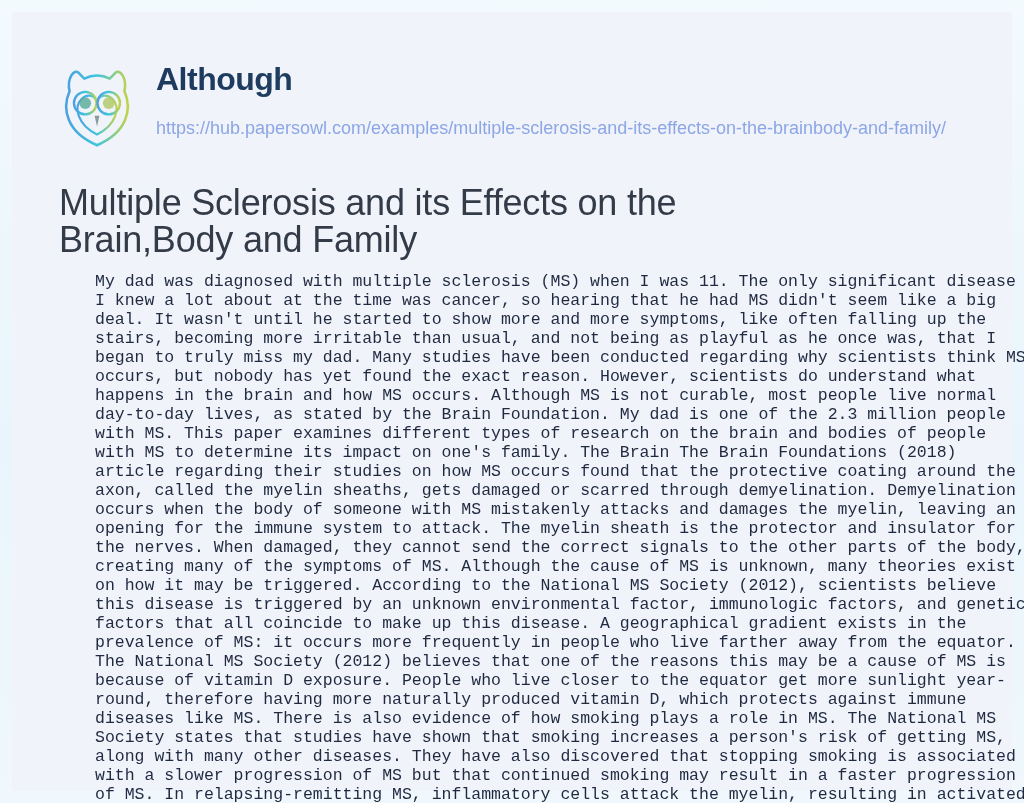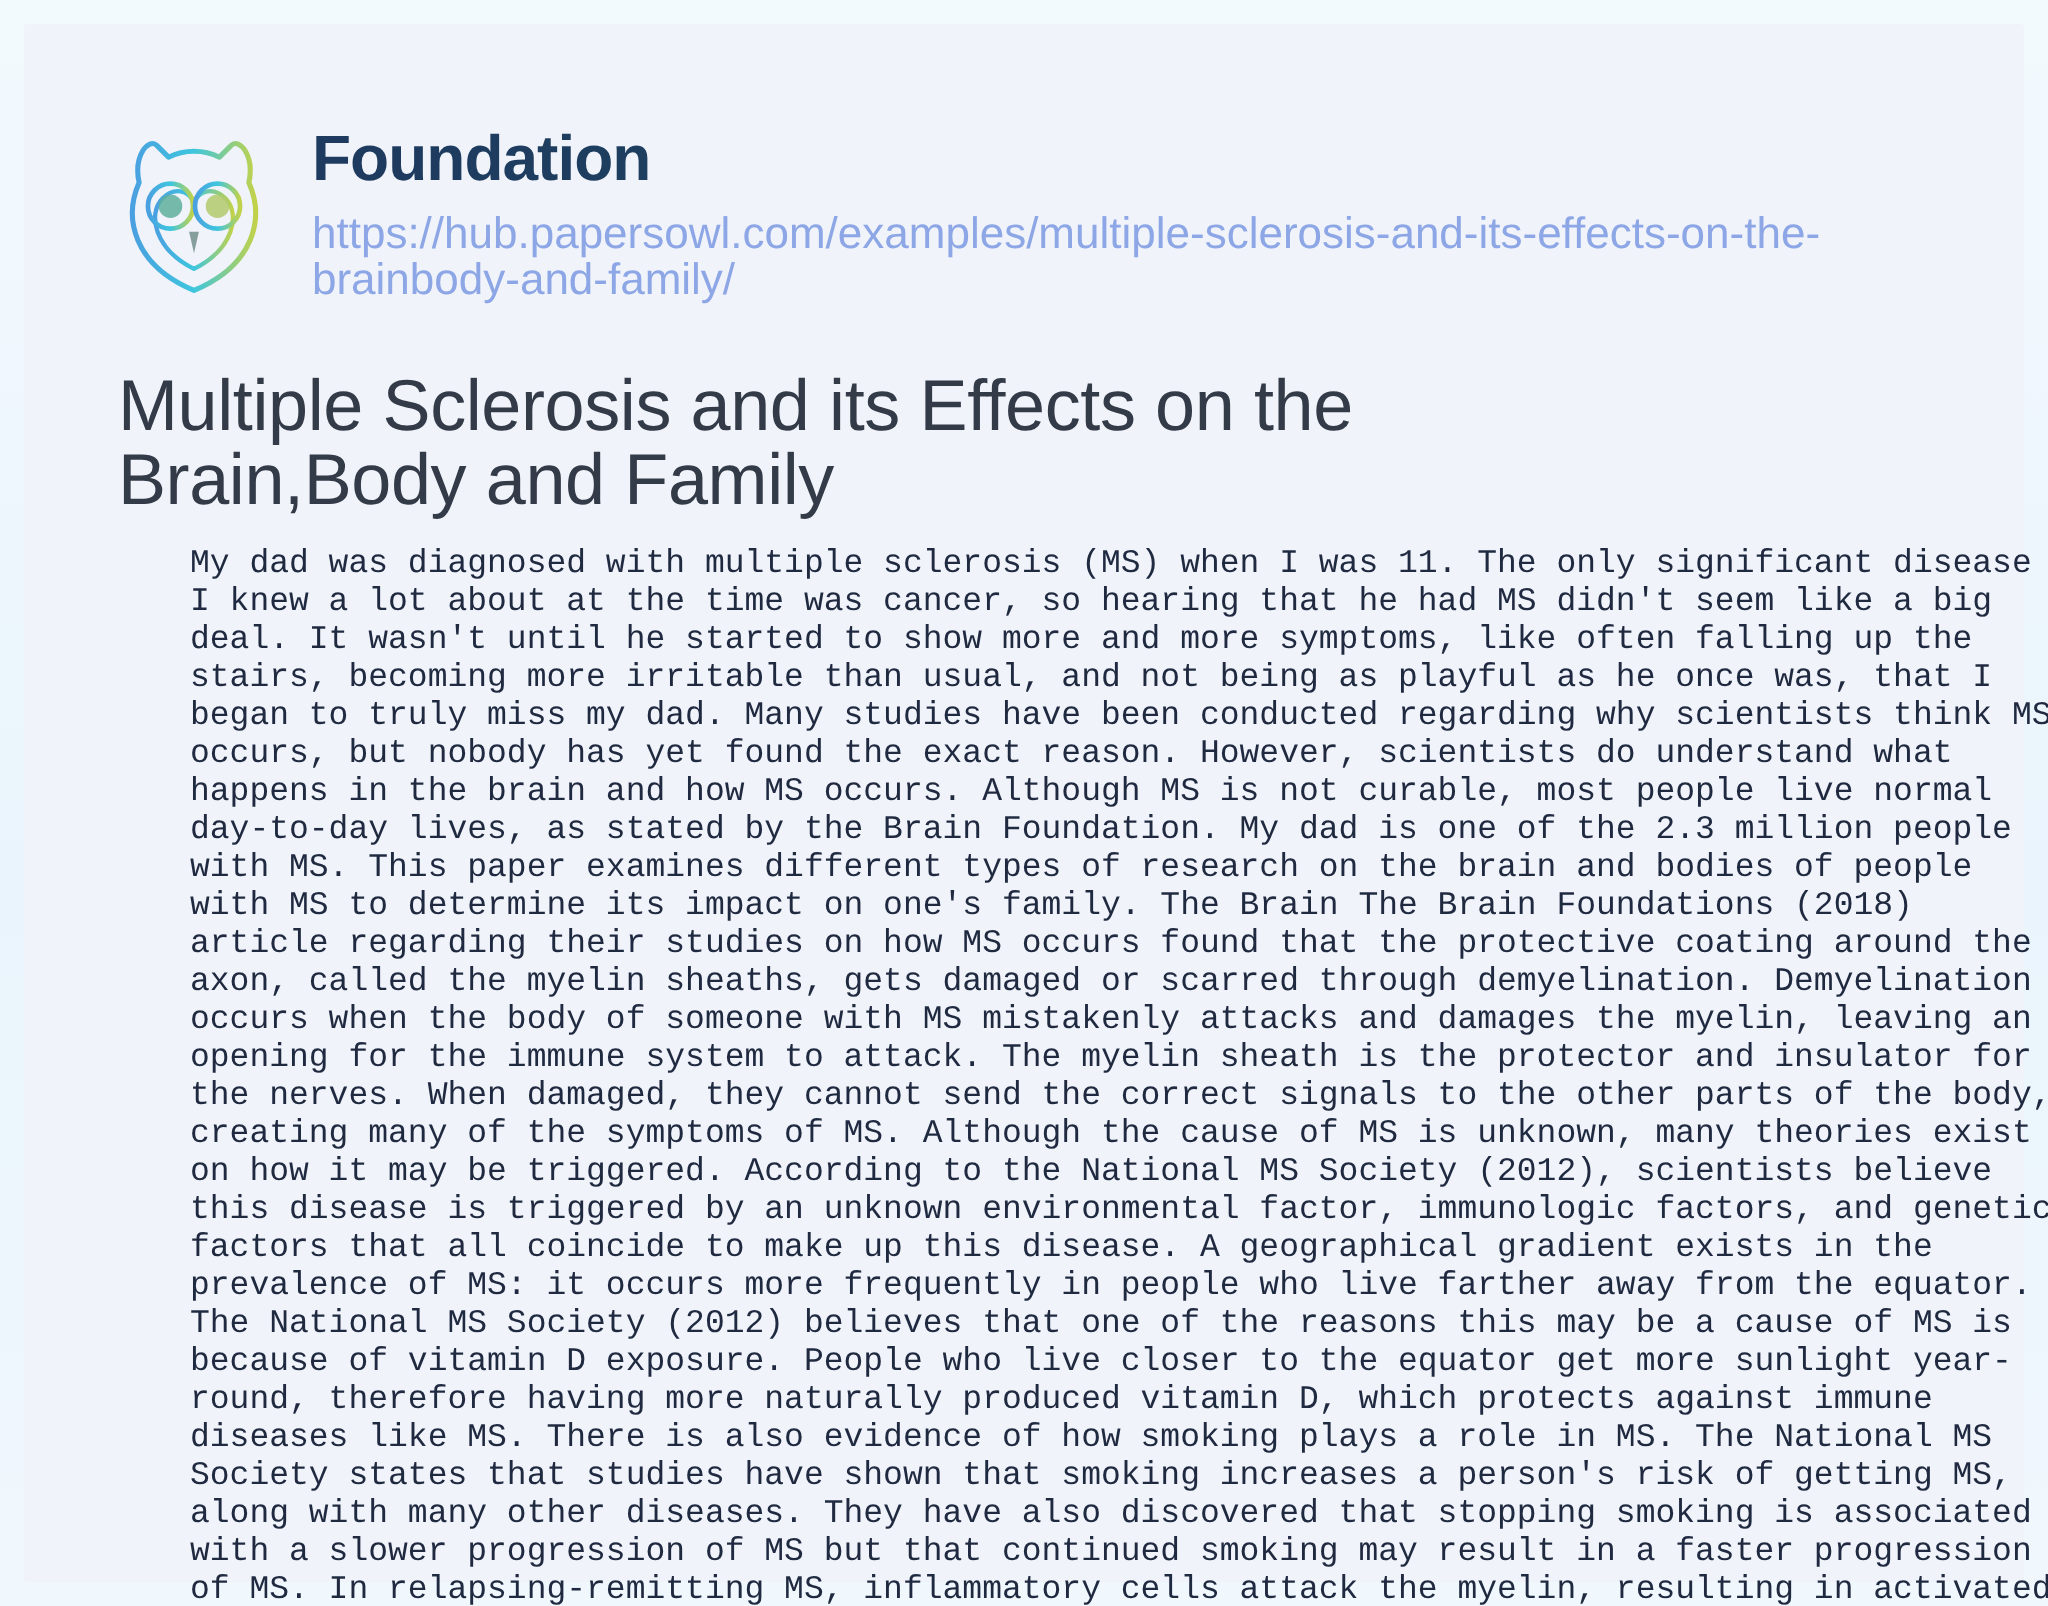--- a/index.html
+++ b/index.html
@@ -40,23 +40,23 @@
     font-size: 32px;
     font-weight: bold;
     letter-spacing: -0.5px;
     background: linear-gradient(90deg, #1e3a5f 0%, #1d4560 55%, #0f5560 100%);
     -webkit-background-clip: text;
     background-clip: text;
     color: transparent;
     line-height: 1.1;
   }
   .brand-url {
-    margin-top: 8px;
+    margin-top: 20px;
     max-width: 790px;
-    font-size: 22px;
+    font-size: 18px;
     line-height: 23px;
     color: #8ca6e6;
     word-break: break-word;
     text-decoration: none;
     display: block;
   }
   .doc-title {
     position: absolute;
     left: 47px;
     top: 172px;
@@ -116,21 +116,21 @@
         <circle cx="62" cy="46" r="11.5" fill="none" stroke="url(#owlGrad)" stroke-width="2.4"></circle>
 
         <circle cx="38" cy="46" r="6" fill="#5fae9d" opacity="0.85"></circle>
         <circle cx="62" cy="46" r="6" fill="#b3c96c" opacity="0.85"></circle>
 
         <path d="M 47.5 59 L 52.5 59 L 50 70 Z" fill="#6b8a86" opacity="0.8"></path>
       </svg>
     </div>
 
     <div class="brand-block">
-      <div class="brand-name">Foundation</div>
+      <div class="brand-name">Although</div>
       <a class="brand-url" href="#">https://hub.papersowl.com/examples/multiple-sclerosis-and-its-effects-on-the-brainbody-and-family/</a>
     </div>
 
   </div>
 
   <h1 class="doc-title" style="margin:0; font-weight:400;">Multiple Sclerosis and its Effects on the Brain,Body and Family</h1>
 
   <div class="doc-body">My dad was diagnosed with multiple sclerosis (MS) when I was 11. The only significant disease I knew a lot about at the time was cancer, so hearing that he had MS didn't seem like a big deal. It wasn't until he started to show more and more symptoms, like often falling up the stairs, becoming more irritable than usual, and not being as playful as he once was, that I began to truly miss my dad. Many studies have been conducted regarding why scientists think MS occurs, but nobody has yet found the exact reason. However, scientists do understand what happens in the brain and how MS occurs. Although MS is not curable, most people live normal day-to-day lives, as stated by the Brain Foundation. My dad is one of the 2.3 million people with MS. This paper examines different types of research on the brain and bodies of people with MS to determine its impact on one's family. The Brain The Brain Foundations (2018) article regarding their studies on how MS occurs found that the protective coating around the axon, called the myelin sheaths, gets damaged or scarred through demyelination. Demyelination occurs when the body of someone with MS mistakenly attacks and damages the myelin, leaving an opening for the immune system to attack. The myelin sheath is the protector and insulator for the nerves. When damaged, they cannot send the correct signals to the other parts of the body, creating many of the symptoms of MS. Although the cause of MS is unknown, many theories exist on how it may be triggered. According to the National MS Society (2012), scientists believe this disease is triggered by an unknown environmental factor, immunologic factors, and genetic factors that all coincide to make up this disease. A geographical gradient exists in the prevalence of MS: it occurs more frequently in people who live farther away from the equator. The National MS Society (2012) believes that one of the reasons this may be a cause of MS is because of vitamin D exposure. People who live closer to the equator get more sunlight year-round, therefore having more naturally produced vitamin D, which protects against immune diseases like MS. There is also evidence of how smoking plays a role in MS. The National MS Society states that studies have shown that smoking increases a person's risk of getting MS, along with many other diseases. They have also discovered that stopping smoking is associated with a slower progression of MS but that continued smoking may result in a faster progression of MS. In relapsing-remitting MS, inflammatory cells attack the myelin, resulting in activated immune cells causing small, localized areas of damage and producing the MS symptoms (WebMD, 2005). Therefore, the association of obesity as another risk factor is logical. Studies have shown that being obese in early childhood and adolescence, primarily in girls, increases the risk of developing MS. As the National MS Society (2012) stated, obesity can contribute to the inflammation that causes MS activity or relapsing-remitting MS. Multiple sclerosis is not an inherited disease, meaning that it is not directly passed down. However, the risk of having MS is increased when you have a first-degree relative who has the disease. The odds of having MS when being an identical twin of someone with MS are 1 in 4. It is said that around 200 genes have been found that contribute to the risk of developing MS. Multiple Sclerosis and its Effects on the</div>
 
 </div>

